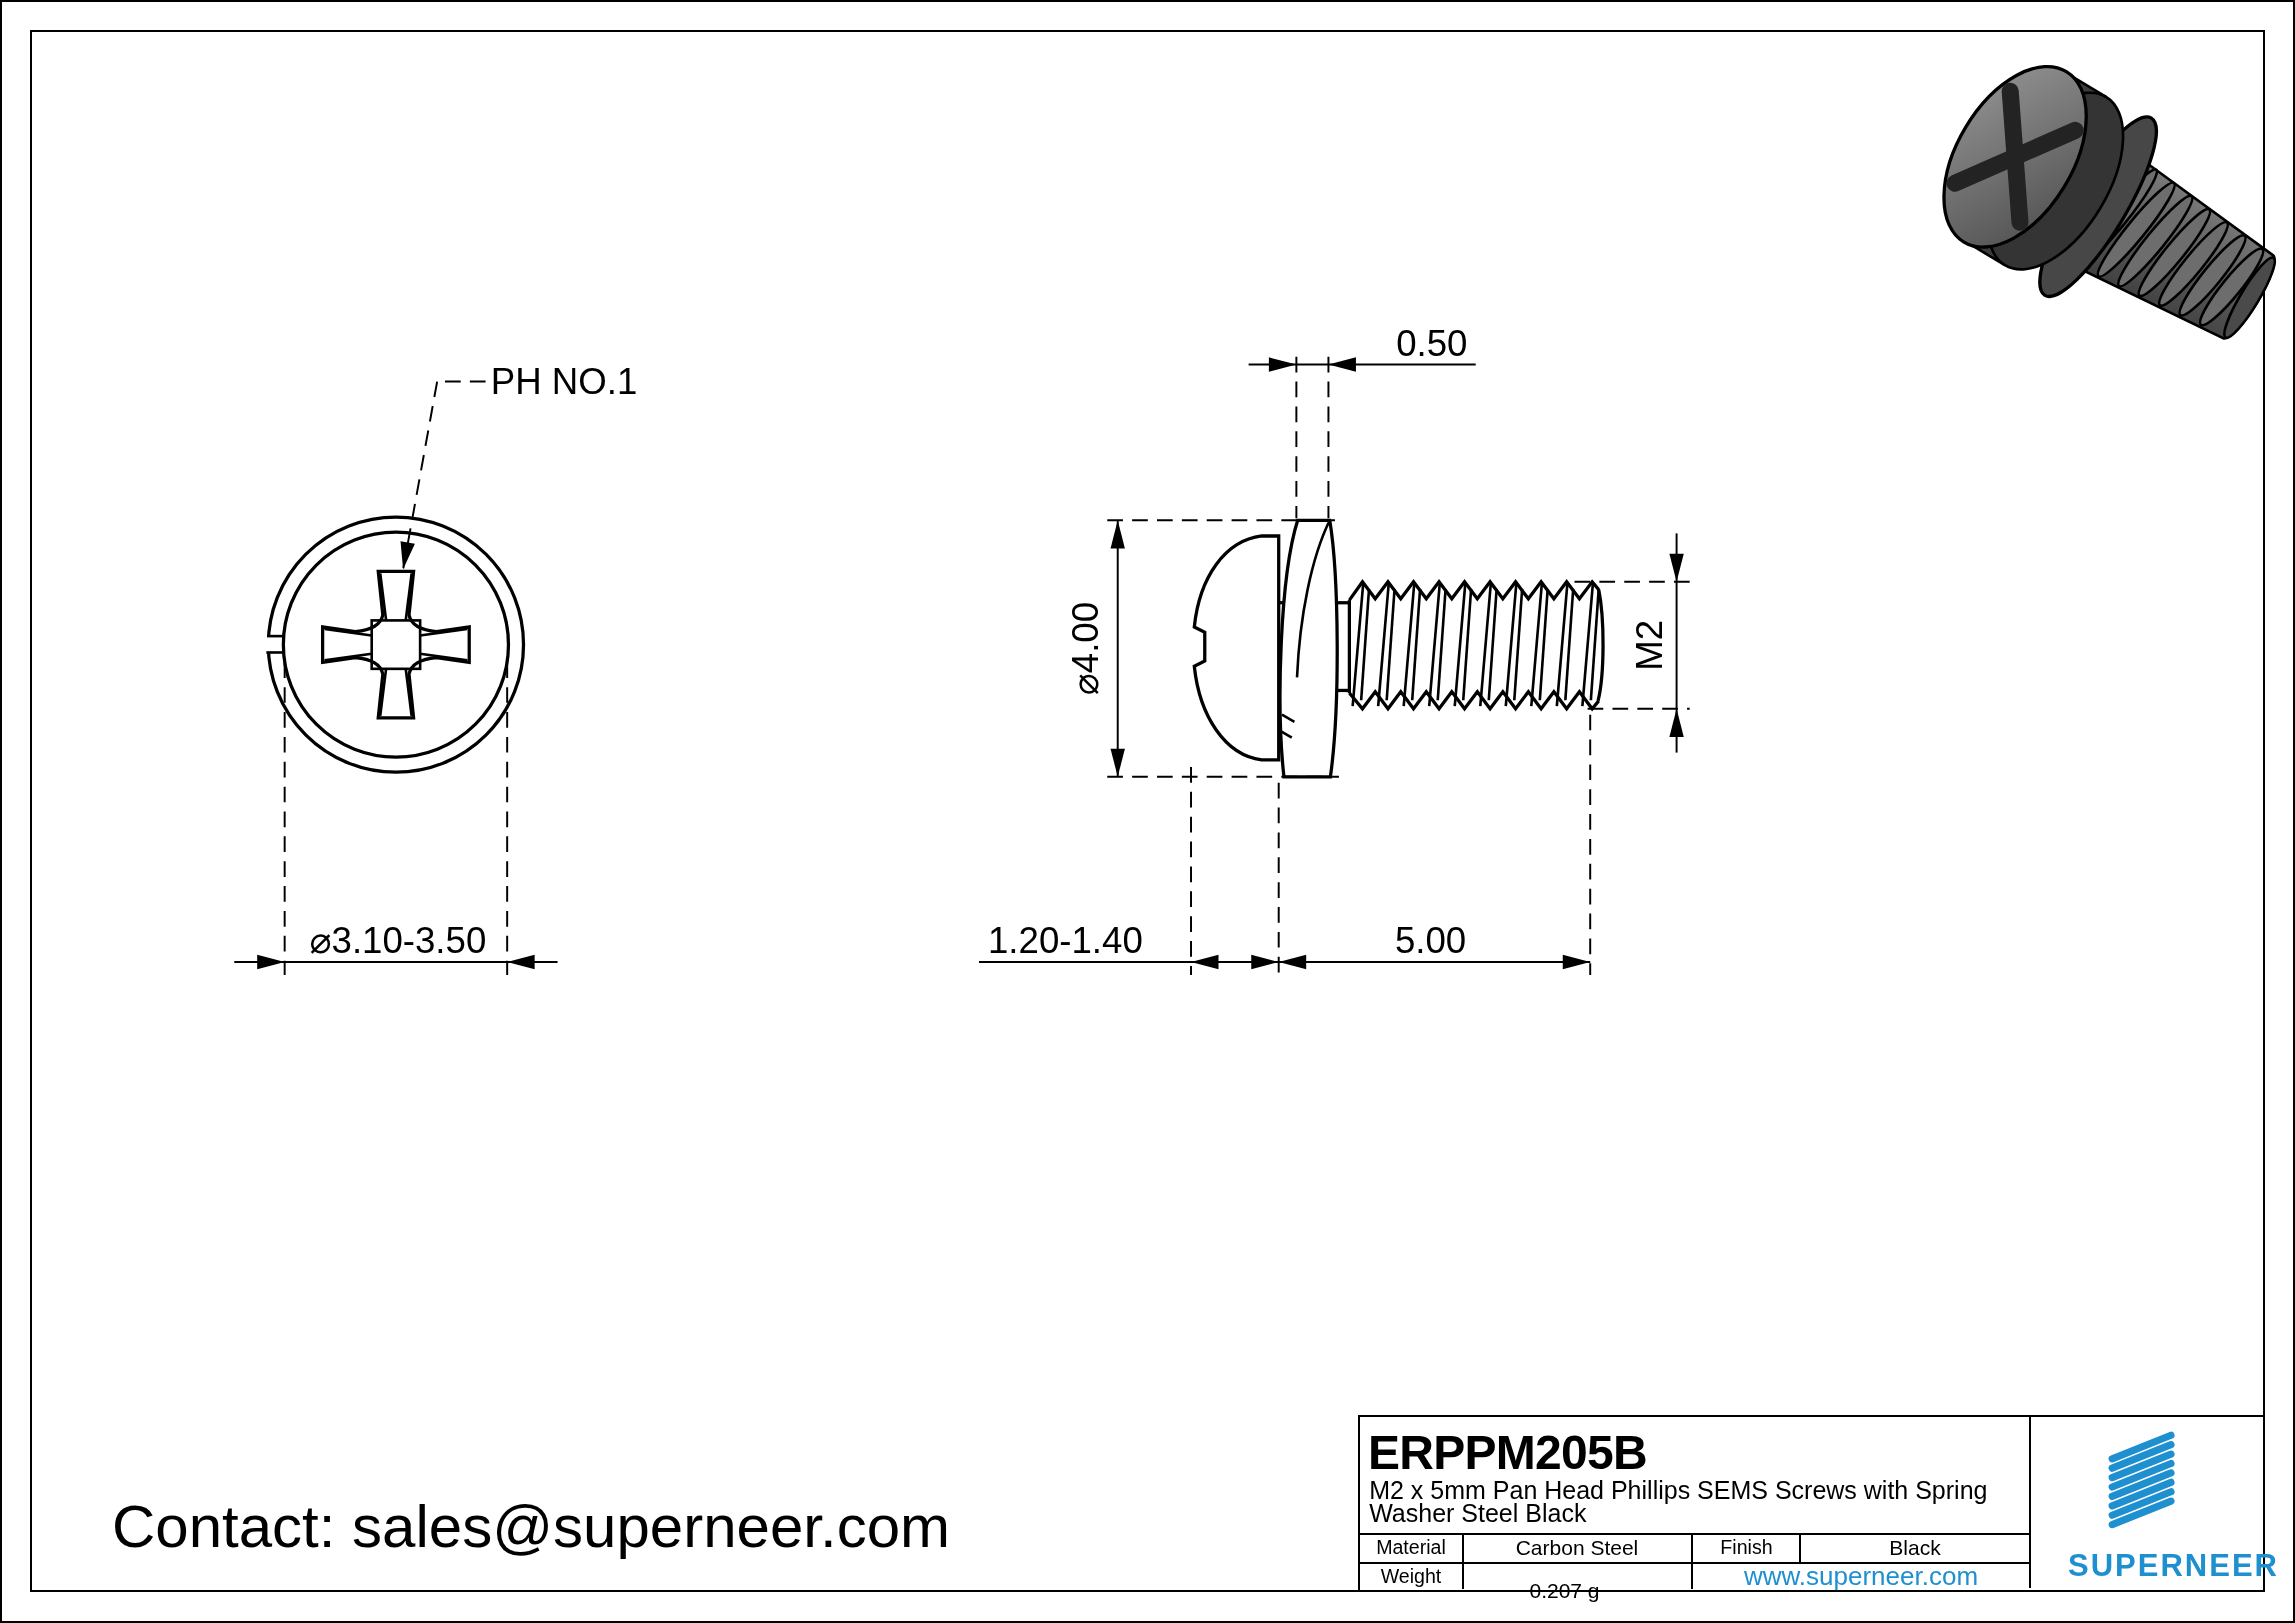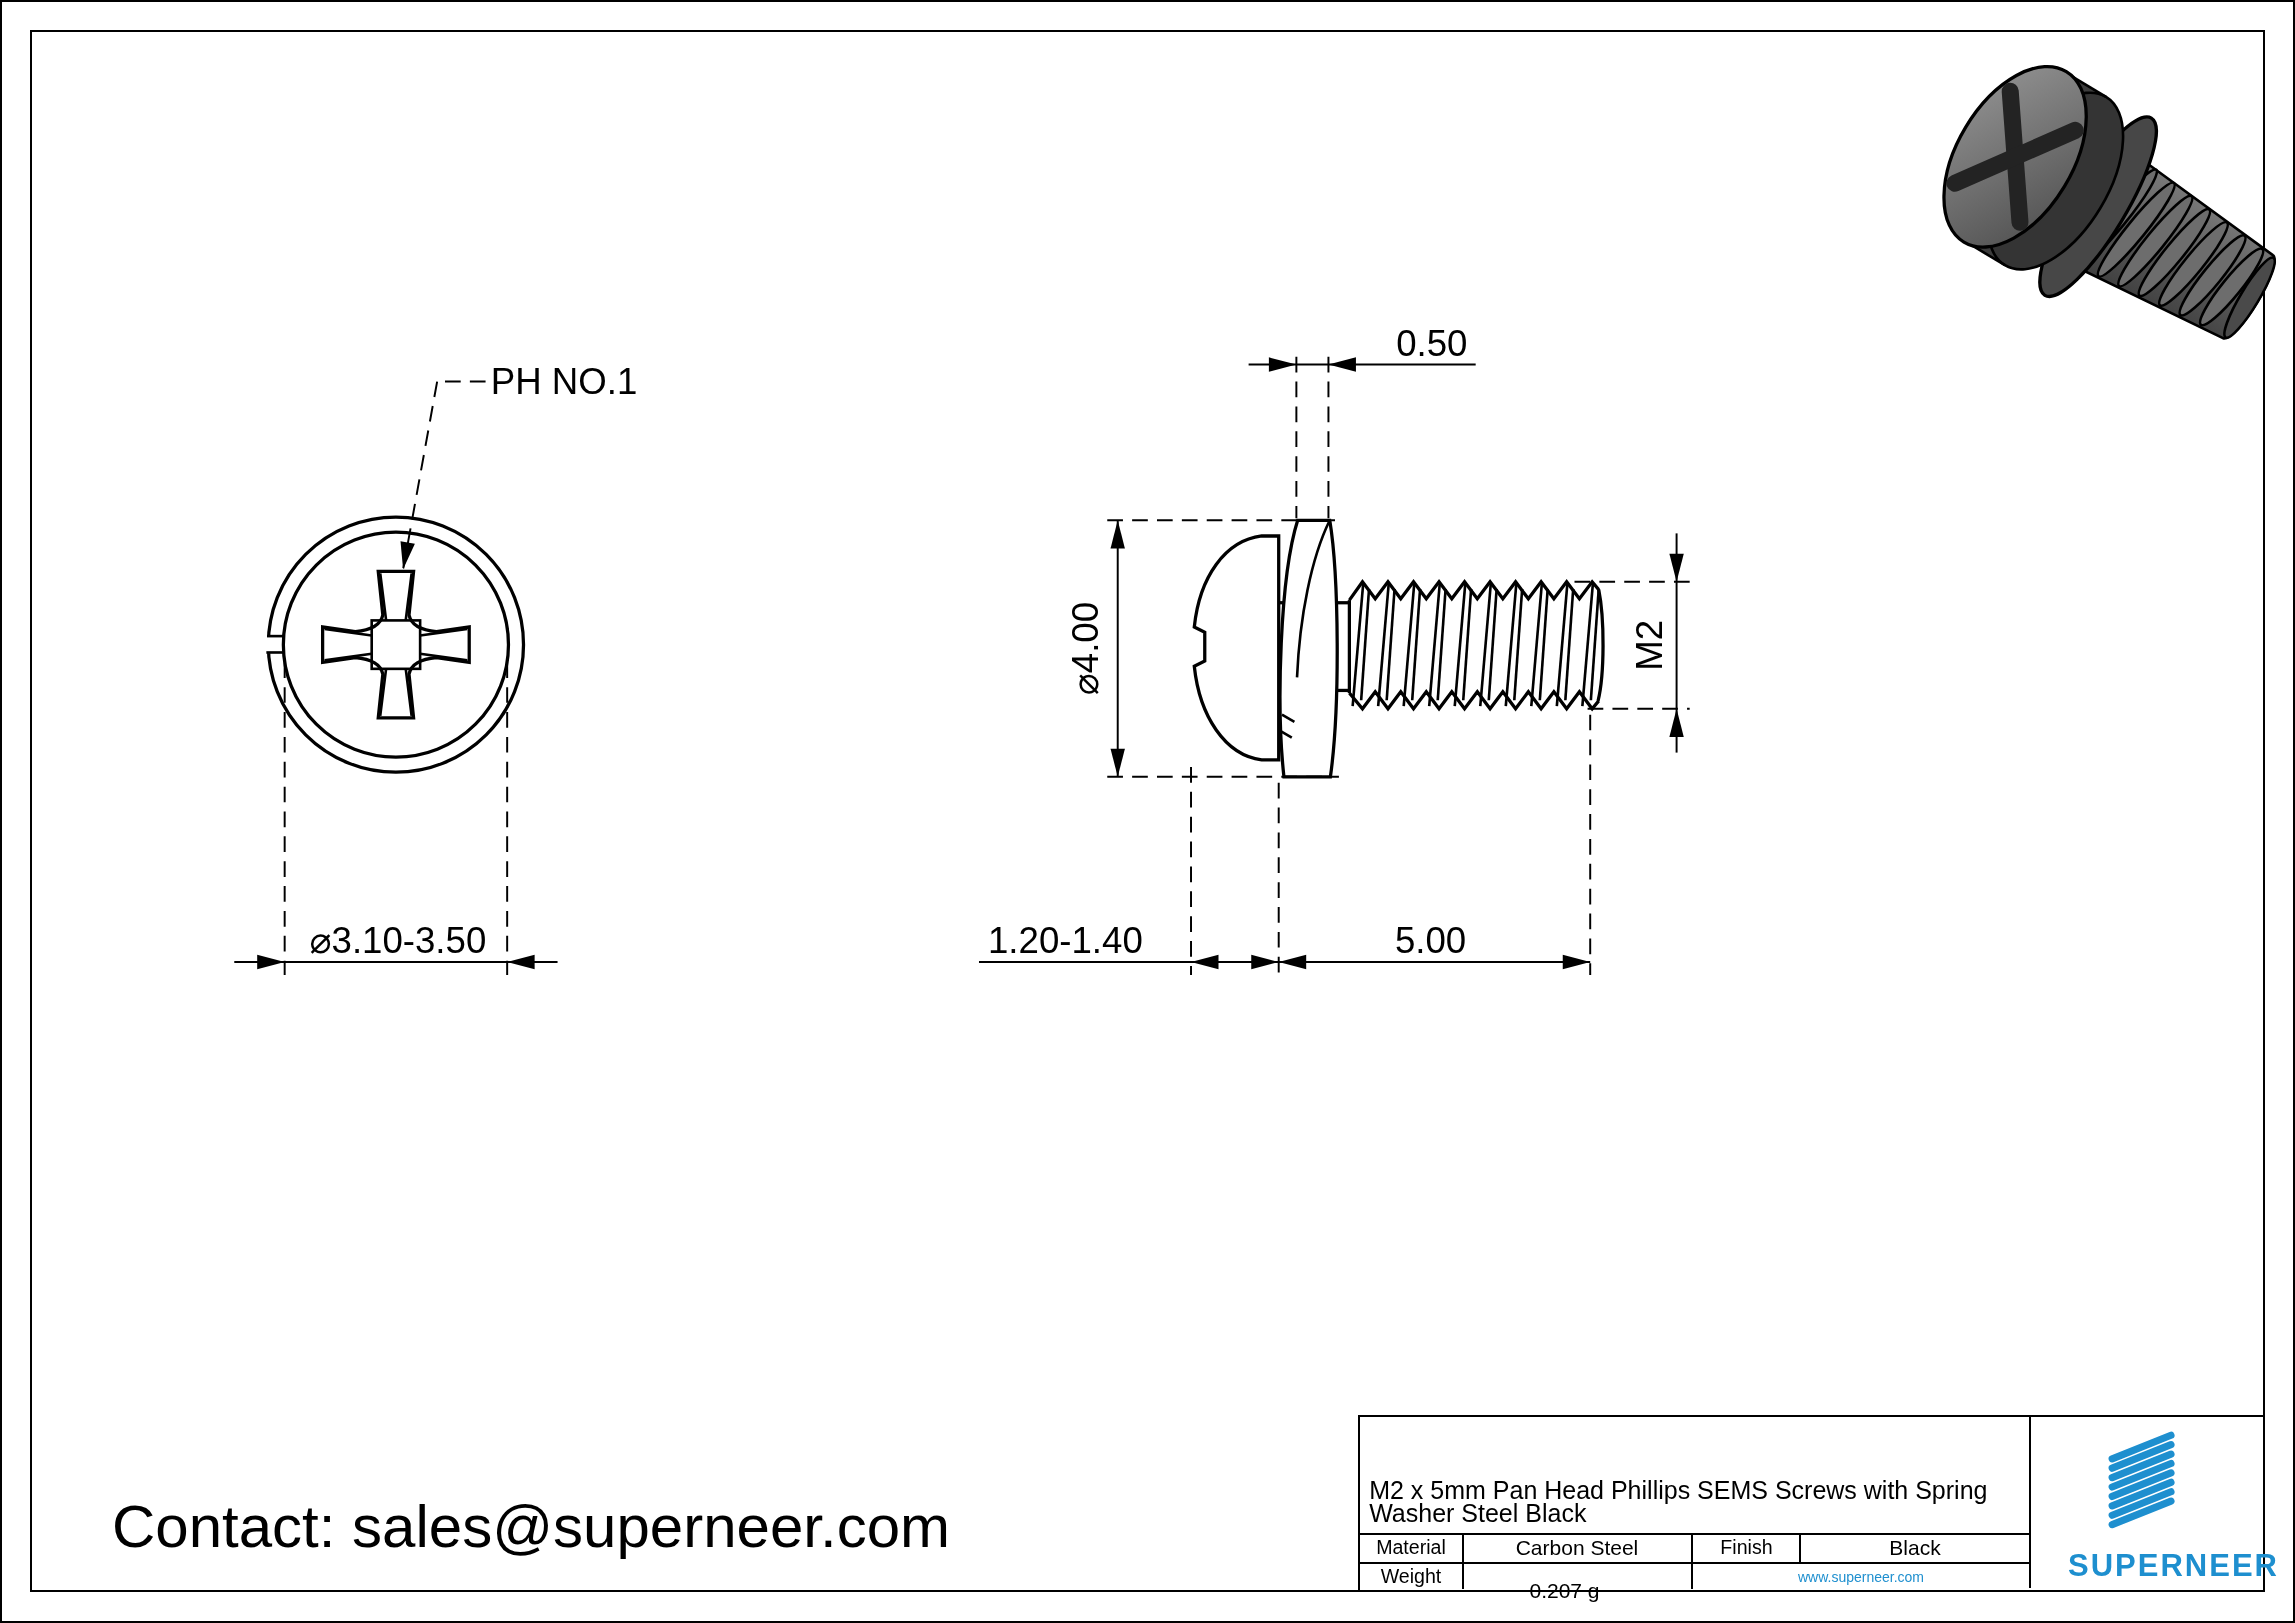--- a/index.html
+++ b/index.html
@@ -36,21 +36,21 @@
   .tb-cell { position: absolute; display: flex; align-items: center; justify-content: center; }
   .tb-label { font-size: 19.6px; }
   .tb-value { font-size: 21px; }
   .part-number {
     position: absolute; left: 7.9px; top: 7.9px;
     font-size: 48px; font-weight: bold; letter-spacing: -0.7px;
   }
   .descr { position: absolute; left: 9.2px; font-size: 25px; }
   .descr.l1 { top: 59px; }
   .descr.l2 { top: 82px; }
-  .url-cell a, .url-cell span { color: #1e8fcf; text-decoration: none; font-size: 14px; }
+  .url-cell a, .url-cell span { color: #1e8fcf; text-decoration: none; font-size: 26px; }
   .brand-text {
     position: absolute; left: 669px; top: 131px; width: 233px;
     text-align: center; font-size: 31px; font-weight: bold; letter-spacing: 2px;
     color: #1e8fcf;
     margin-left: 28px;
   }
 </style>
 </head>
 <body>
 
@@ -243,20 +243,21 @@
 
 <div class="title-block">
 
   <div class="tb-line" style="left:0; top:116px; width:669px; height:2px;"></div>
   <div class="tb-line" style="left:0; top:145px; width:669px; height:2px;"></div>
   <div class="tb-line" style="left:669px; top:0; width:2px; height:171px;"></div>
   <div class="tb-line" style="left:102px; top:116px; width:2px; height:56px;"></div>
   <div class="tb-line" style="left:331px; top:116px; width:2px; height:56px;"></div>
   <div class="tb-line" style="left:439px; top:116px; width:2px; height:29px;"></div>
 
+  <div class="part-number">ERPPM205B</div>
   <div class="descr l1">M2 x 5mm Pan Head Phillips SEMS Screws with Spring</div>
   <div class="descr l2">Washer Steel Black</div>
 
   <div class="tb-cell tb-label" style="left:0; top:116px; width:102px; height:29px;">Material</div>
   <div class="tb-cell tb-value" style="left:104px; top:116px; width:226px; height:29px;">Carbon Steel</div>
   <div class="tb-cell tb-label" style="left:333px; top:116px; width:107px; height:29px;">Finish</div>
   <div class="tb-cell tb-value" style="left:441px; top:116px; width:228px; height:29px;">Black</div>
 
   <div class="tb-cell tb-label" style="left:0; top:147px; width:102px; height:25px;">Weight</div>
   <div class="tb-cell tb-value" style="left:104px; top:161px; width:201px; height:25px;">0.207 g</div>

